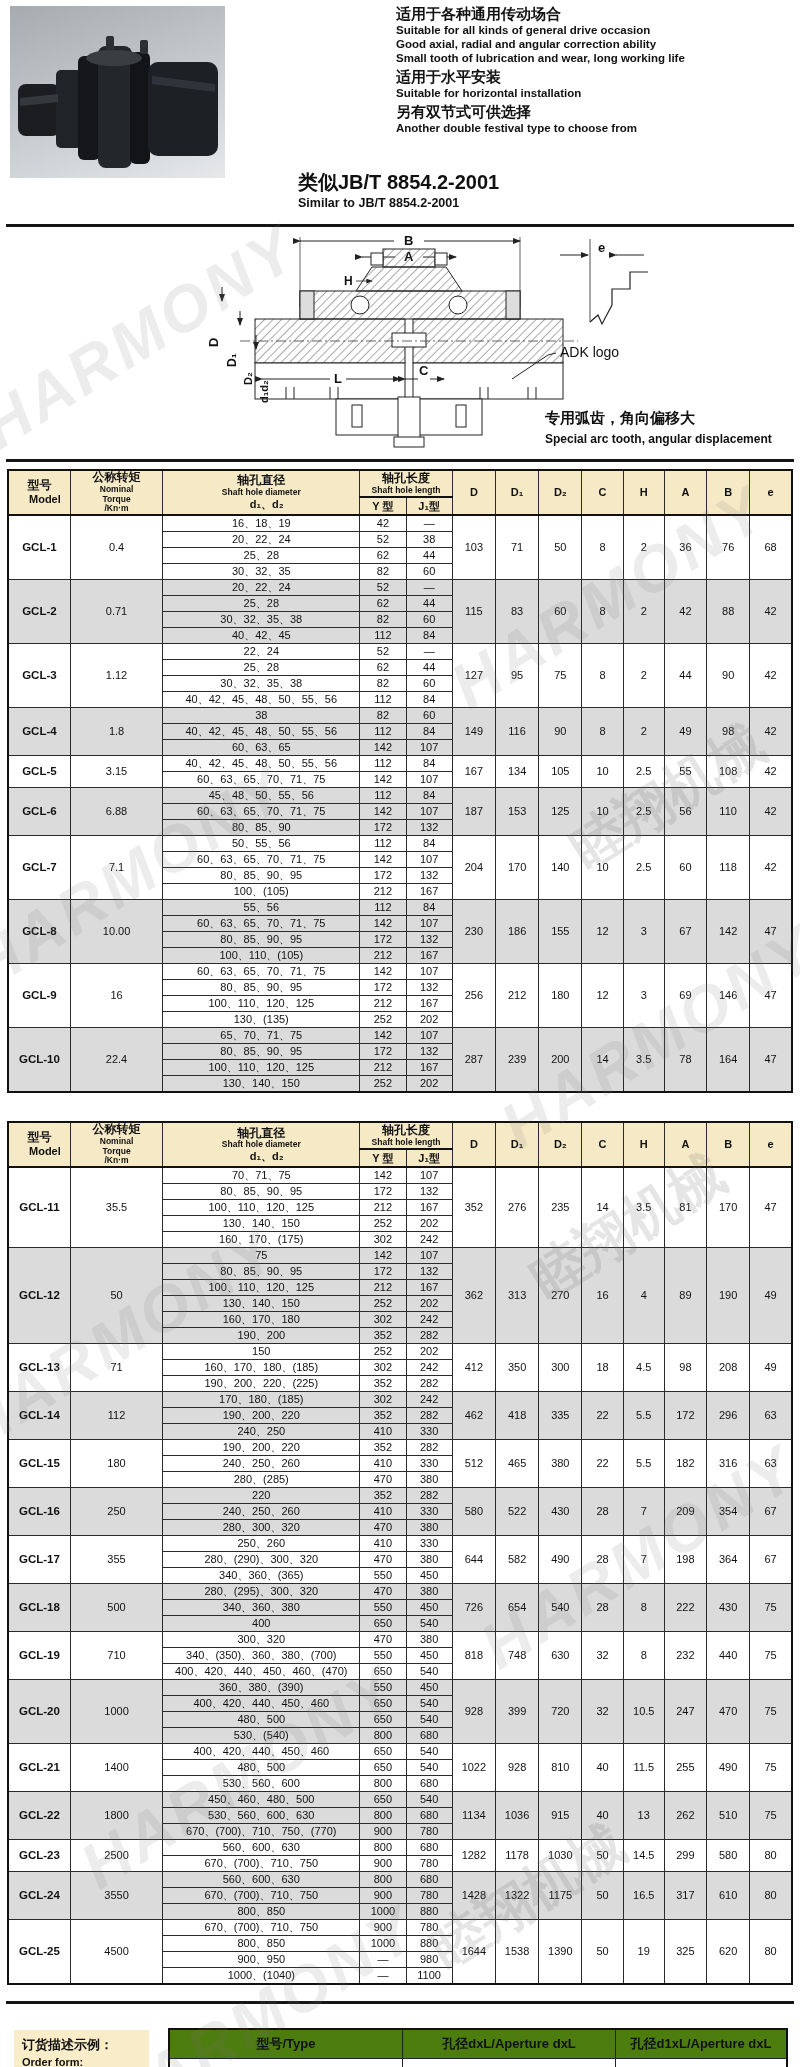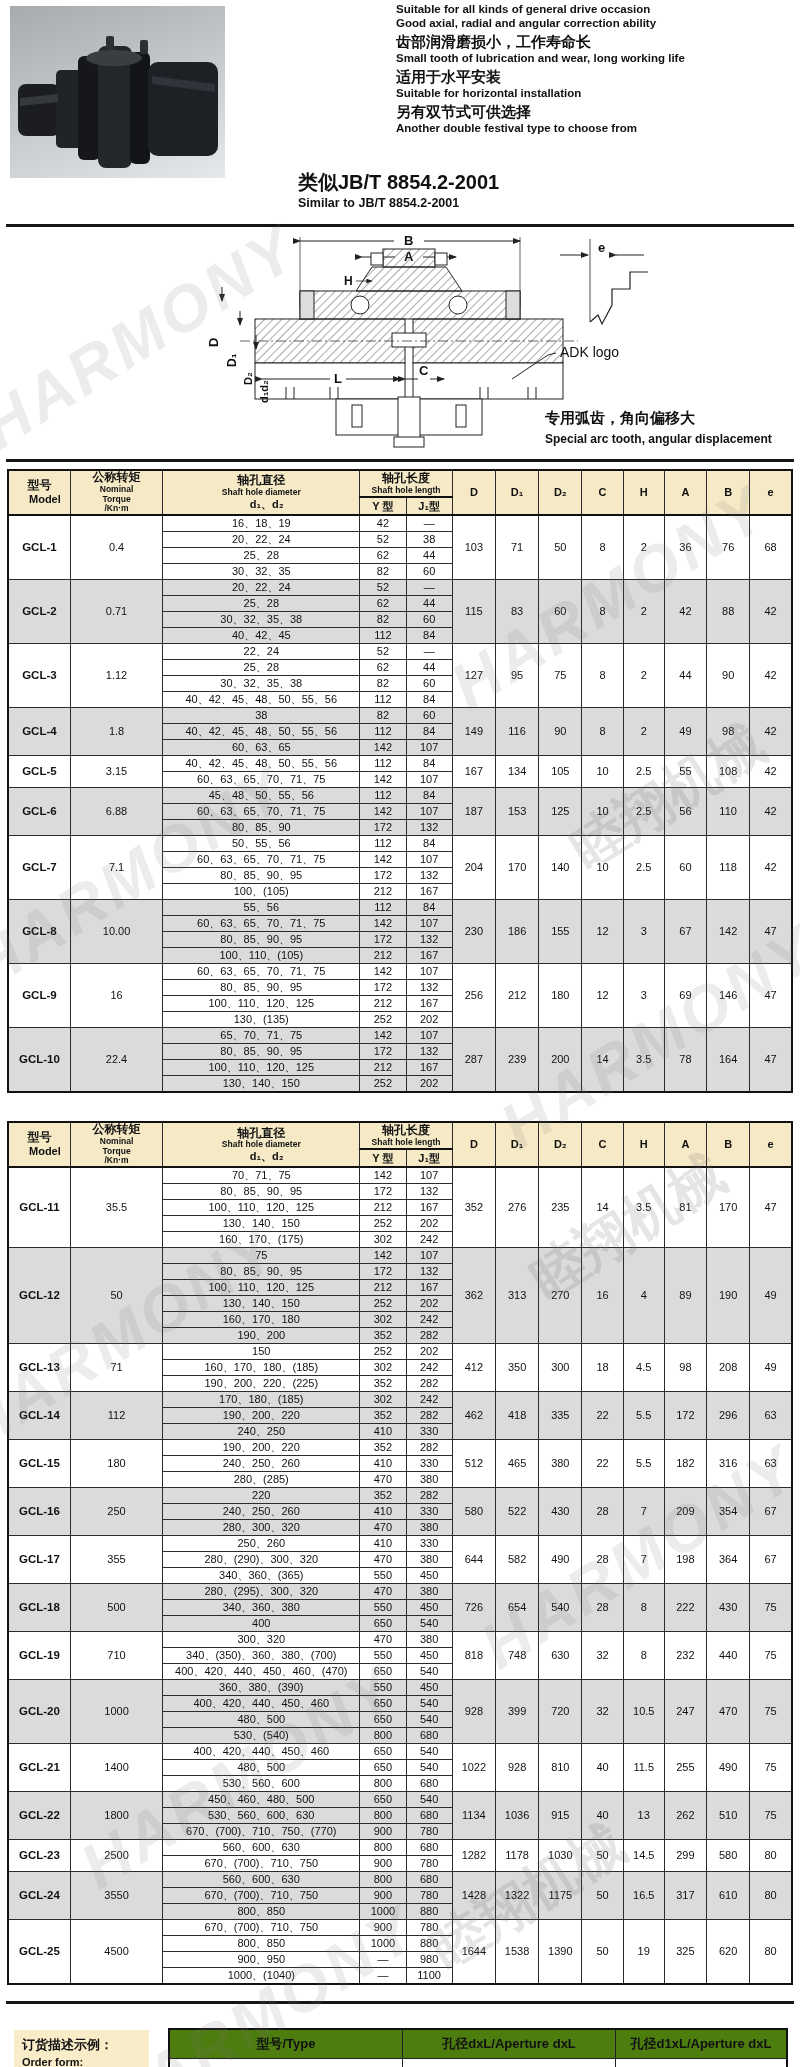--- a/index.html
+++ b/index.html
@@ -85,23 +85,23 @@
       <rect x="120" y="46" width="20" height="112" rx="6" fill="#121417"></rect>
       <rect x="138" y="56" width="70" height="94" rx="10" fill="#1d2024"></rect>
       <ellipse cx="104" cy="52" rx="28" ry="8" fill="#3a3e43"></ellipse>
       <rect x="96" y="30" width="8" height="14" rx="2" fill="#2c2f33"></rect>
       <rect x="130" y="34" width="8" height="14" rx="2" fill="#2c2f33"></rect>
       <path d="M10 92 L48 88 L48 96 L10 100 Z" fill="#35393e"></path>
       <path d="M142 70 L205 78 L205 86 L142 78 Z" fill="#30343a"></path>
     </svg>
   </div>
   <div class="features" data-name="feature-list">
+    <div class="feat-zh" data-name="feature-zh">适用于各种通用传动场合</div>
     <div class="feat-en" data-name="feature-en">Suitable for all kinds of general drive occasion</div>
     <div class="feat-en" data-name="feature-en">Good axial, radial and angular correction ability</div>
-    <div class="feat-zh" data-name="feature-zh">齿部润滑磨损小，工作寿命长</div>
     <div class="feat-en" data-name="feature-en">Small tooth of lubrication and wear, long working life</div>
     <div class="feat-zh" data-name="feature-zh">适用于水平安装</div>
     <div class="feat-en" data-name="feature-en">Suitable for horizontal installation</div>
     <div class="feat-zh" data-name="feature-zh">另有双节式可供选择</div>
     <div class="feat-en" data-name="feature-en">Another double festival type to choose from</div>
   </div>
   <div class="standard" data-name="standard-reference">
     <div class="std-zh" data-name="standard-zh">类似JB/T 8854.2-2001</div>
     <div class="std-en" data-name="standard-en">Similar to JB/T 8854.2-2001</div>
   </div>

